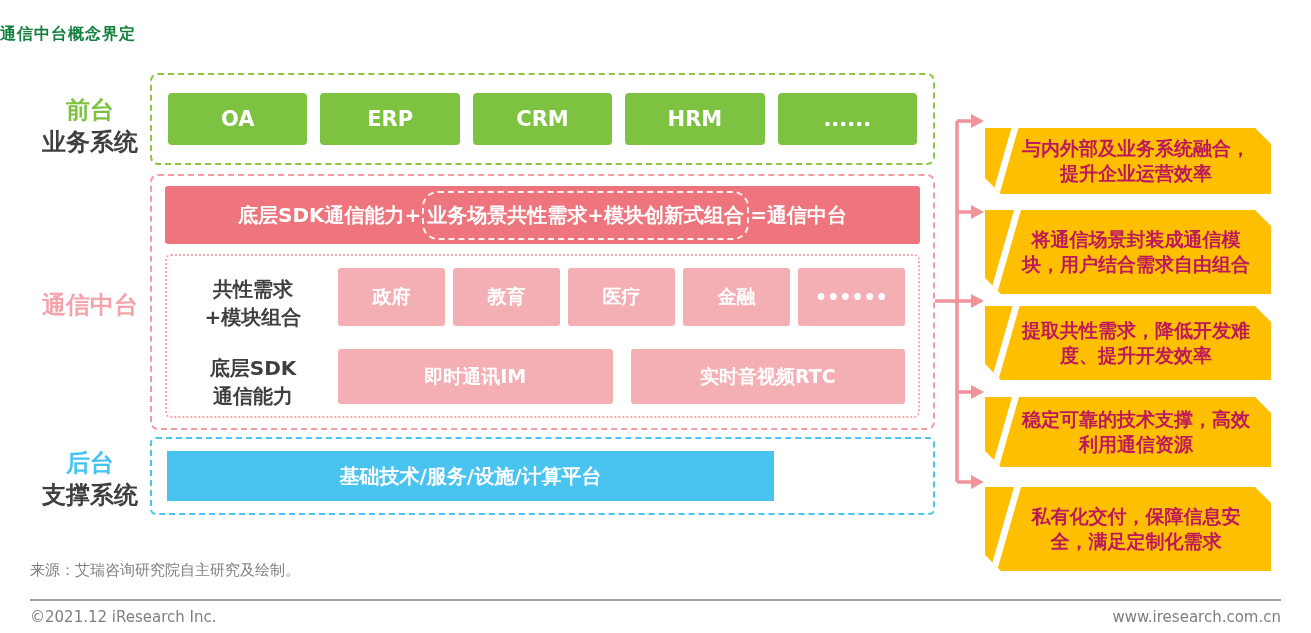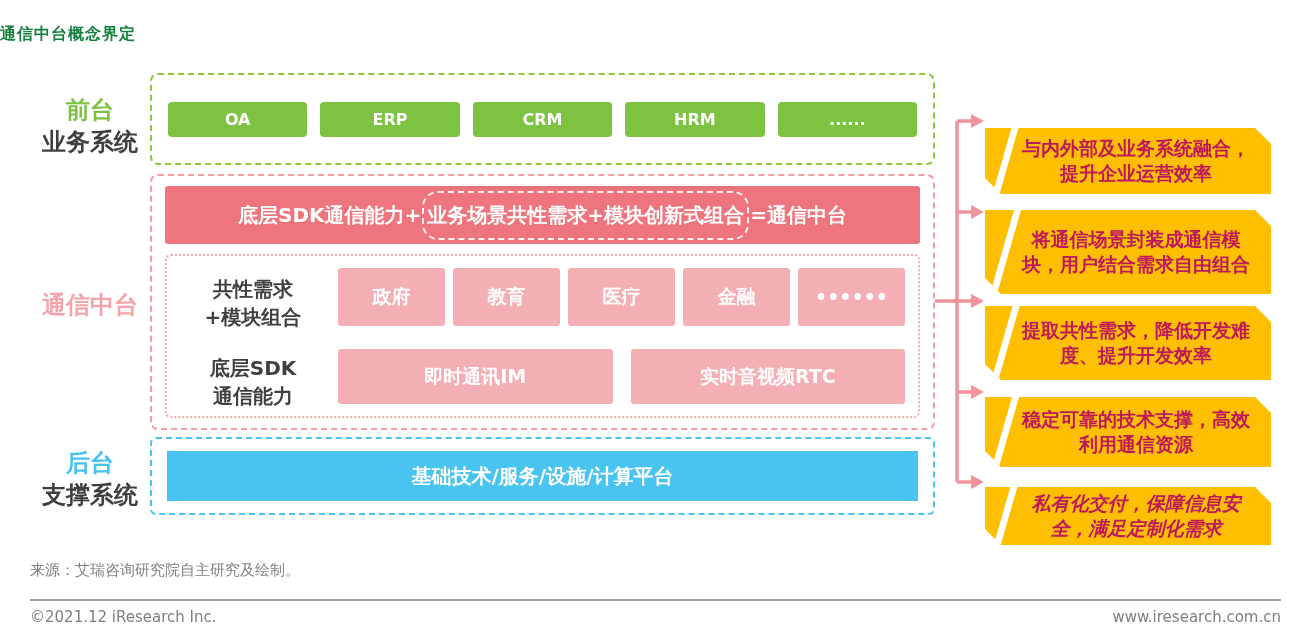--- a/index.html
+++ b/index.html
@@ -17,22 +17,22 @@
   .lbl-front .l2 { color:#3f3f3f; }
   .lbl-mid { left:25px; top:289px; font-size:24px; color:#f5a3ab; }
   .lbl-back { left:25px; top:447px; font-size:24px; }
   .lbl-back .l1 { color:#45c3f0; }
   .lbl-back .l2 { color:#3f3f3f; }
 
   
   .dash-box { position:absolute; border-radius:8px; }
   .front-wrap { left:150px; top:73px; width:785px; height:92px; border:2px dashed #8cc63e;
                 display:flex; align-items:center; gap:13px; padding:0 16px; }
-  .front-box { flex:1; height:35px; background:#7ec242; border-radius:4px; color:#fff;
-               font-size:16px; font-weight:bold; display:flex; align-items:center; justify-content:center; }
+  .front-box { flex:1; height:52px; background:#7ec242; border-radius:4px; color:#fff;
+               font-size:21px; font-weight:bold; display:flex; align-items:center; justify-content:center; }
 
   .mid-wrap { left:150px; top:174px; width:785px; height:256px; border:2px dashed #f49ca2; }
 
   .banner { position:absolute; left:165px; top:186px; width:755px; height:58px; background:#ee757d;
             border-radius:3px; color:#fff; font-size:20px; font-weight:bold;
             display:flex; align-items:center; justify-content:center; }
   .banner .hl { border:2px dashed rgba(255,255,255,.9); border-radius:16px; padding:9px 3px; margin:0 1px;text-align:center; }
 
   .inner-dot { position:absolute; left:165px; top:254px; width:755px; height:164px;
                border:2px dotted #f2a9af; border-radius:6px; }
@@ -42,37 +42,37 @@
   .row1-label { top:275px; }
   .row2-label { top:354px; }
 
   .pink-row { position:absolute; left:338px; width:567px; display:flex; }
   .row1-boxes { top:268px; height:58px; gap:8px; }
   .row2-boxes { top:349px; height:55px; gap:18px; }
   .pink-box { flex:1; background:#f4afb5; border-radius:3px; color:#fff; font-size:19px; font-weight:bold;
               display:flex; align-items:center; justify-content:center; }
 
   .back-wrap { left:150px; top:437px; width:785px; height:78px; border:2px dashed #47c4f0; border-radius:6px; }
-  .back-box { position:absolute; left:167px; top:451px; width:751px; height:50px; background:#49c3f0;
+  .back-box { position:absolute; left:167px; top:451px; width:607px; height:50px; background:#49c3f0;
               color:#fff; font-size:20px; font-weight:bold;
               display:flex; align-items:center; justify-content:center; }
 
   
   .benefit { position:absolute; left:985px; width:286px; background:#fdbf00; color:#be185d;
              font-size:19px; font-weight:bold; text-align:center; line-height:1.3;
              display:flex; align-items:center; justify-content:center; padding:6px 14px 6px 30px;
              clip-path:polygon(0 0, calc(100% - 16px) 0, 100% 16px, 100% 100%, 16px 100%, 0 calc(100% - 16px));
              overflow:hidden;margin-top:40px; }
   .benefit .slash { position:absolute; left:17px; top:-6px; bottom:-6px; width:7px; background:#fff;
                     transform:skewX(-16deg); }
   .b1 { top:88px;  height:66px; }
   .b2 { top:170px; height:84px;align-items:center; }
   .b3 { top:266px; height:74px; }
   .b4 { top:357px; height:70px; }
-  .b5 { top:447px; height:58px;font-style:italic; }
+  .b5 { top:447px; height:84px; }
 
   .connector-svg { position:absolute; left:900px; top:80px; width:100px; height:440px; }
 
   
   .src-note { position:absolute; left:30px; top:561px; font-size:15px; color:#7f7f7f; }
   .divider { position:absolute; left:30px; top:599px; width:1251px; height:2px; background:#a0a0a0; }
   .copyright { position:absolute; left:30px; top:608px; font-size:15px; color:#7f7f7f; }
   .website { position:absolute; right:30px; top:608px; font-size:15px; color:#7f7f7f; }
 </style>
 </head>

